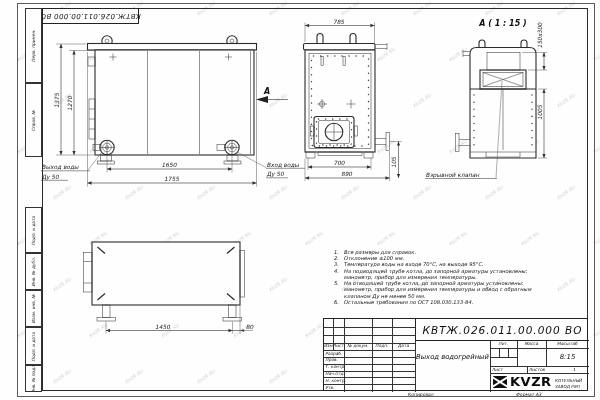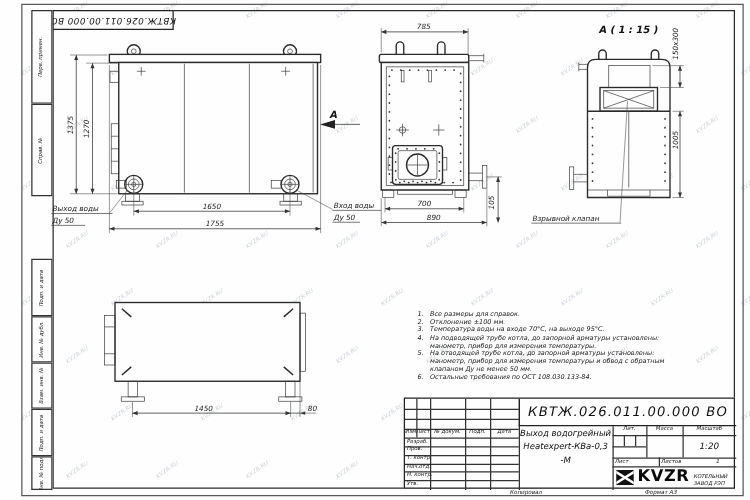--- a/index.html
+++ b/index.html
@@ -349,36 +349,35 @@
     <span class="tbs" style="left:1.5px;top:39.3px">Пров.</span>
     <span class="tbs" style="left:1.5px;top:46px">Т. контр.</span>
     <span class="tbs" style="left:1.5px;top:52.8px">Нач.отд.</span>
     <span class="tbs" style="left:1.5px;top:59.6px">Н. контр.</span>
     <span class="tbs" style="left:1.5px;top:66.5px">Утв.</span>
     <div class="tb-doc">
         <span>КВТЖ.026.011.00.000 ВО</span>
       </div>
     <div class="tb-name">
       <div>Выход водогрейный</div>
-      <div>Heatexpert-КВа-0,3 -М</div>
     </div>
     <div class="vl" style="left:166px;top:22px;height:51px"></div>
     <div class="hl" style="left:166px;top:29px;width:99px"></div>
     <div class="vl" style="left:193px;top:22px;height:25px"></div>
     <div class="vl" style="left:222px;top:22px;height:25px"></div>
     <div class="vl" style="left:175px;top:29px;height:9px"></div>
     <div class="vl" style="left:184px;top:29px;height:9px"></div>
     <div class="hl" style="left:166px;top:38px;width:27px"></div>
     <div class="hl" style="left:166px;top:47px;width:99px"></div>
     <div class="hl" style="left:166px;top:54px;width:99px"></div>
     <div class="vl" style="left:203px;top:47px;height:7px"></div>
     <span class="tbs" style="left:166px;top:23.4px;width:27px;text-align:center">Лит.</span>
     <span class="tbs" style="left:193px;top:23.4px;width:29px;text-align:center">Масса</span>
     <span class="tbs" style="left:222px;top:23.4px;width:43px;text-align:center">Масштаб</span>
-    <div class="tb-scale">1:20</div>
+    <div class="tb-scale">8:15</div>
     <span class="tbs" style="left:168px;top:48.8px">Лист</span>
     <span class="tbs" style="left:205px;top:48.8px">Листов</span>
     <span class="tbs" style="left:249px;top:48.8px">1</span>
     <div class="logo-mark">
         <i></i>
         <i></i>
       </div>
     <div class="logo-text">KVZR</div>
     <div class="company">
       <div>КОТЕЛЬНЫЙ</div>

